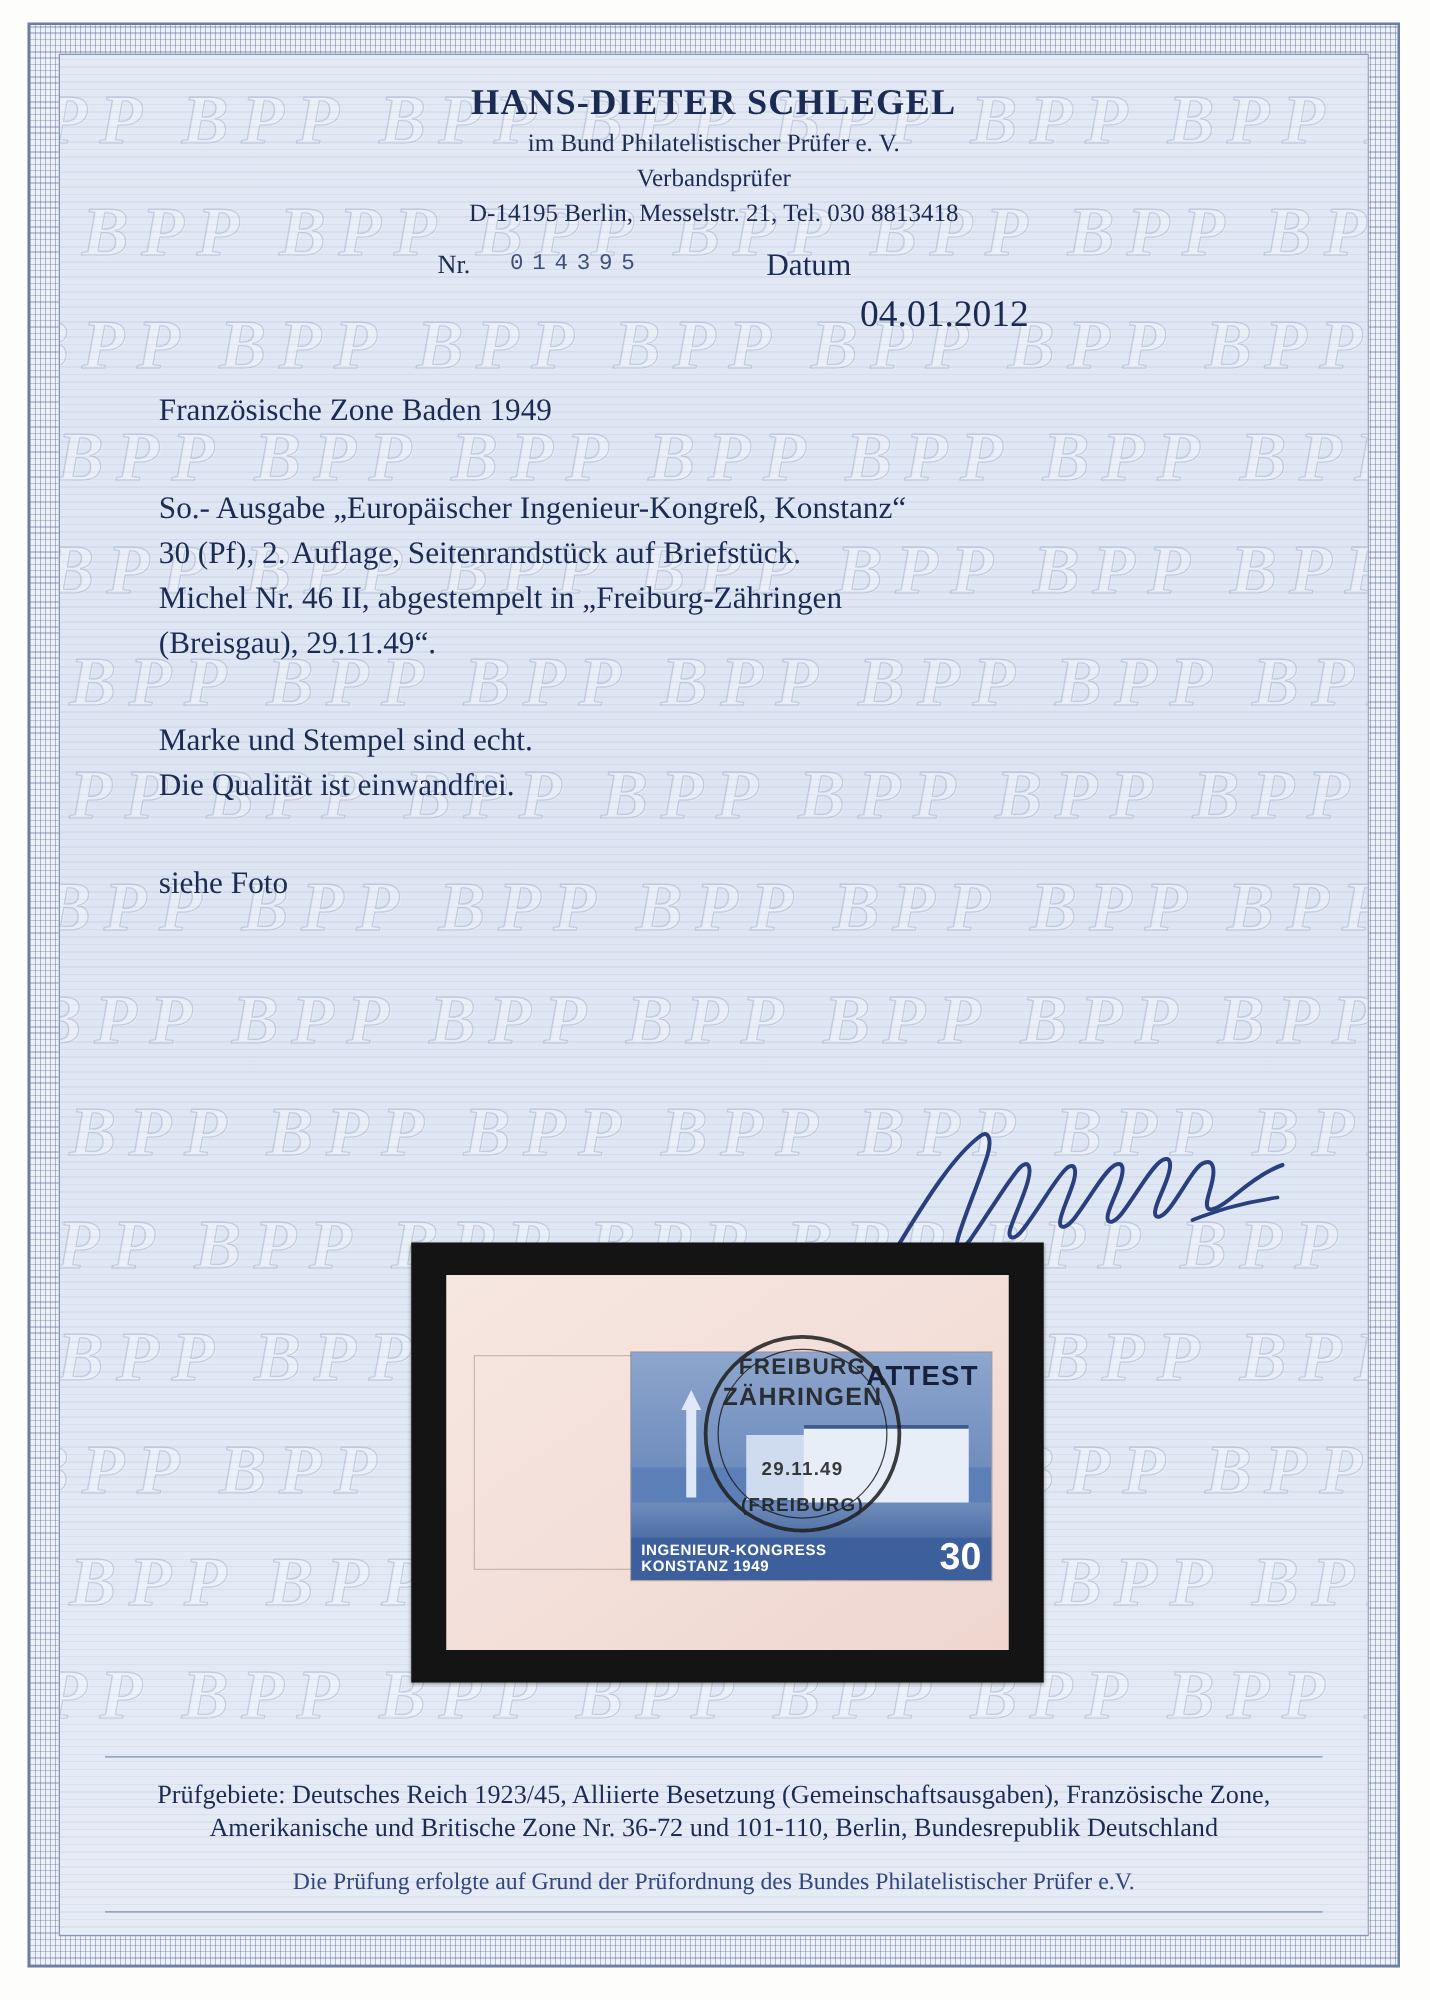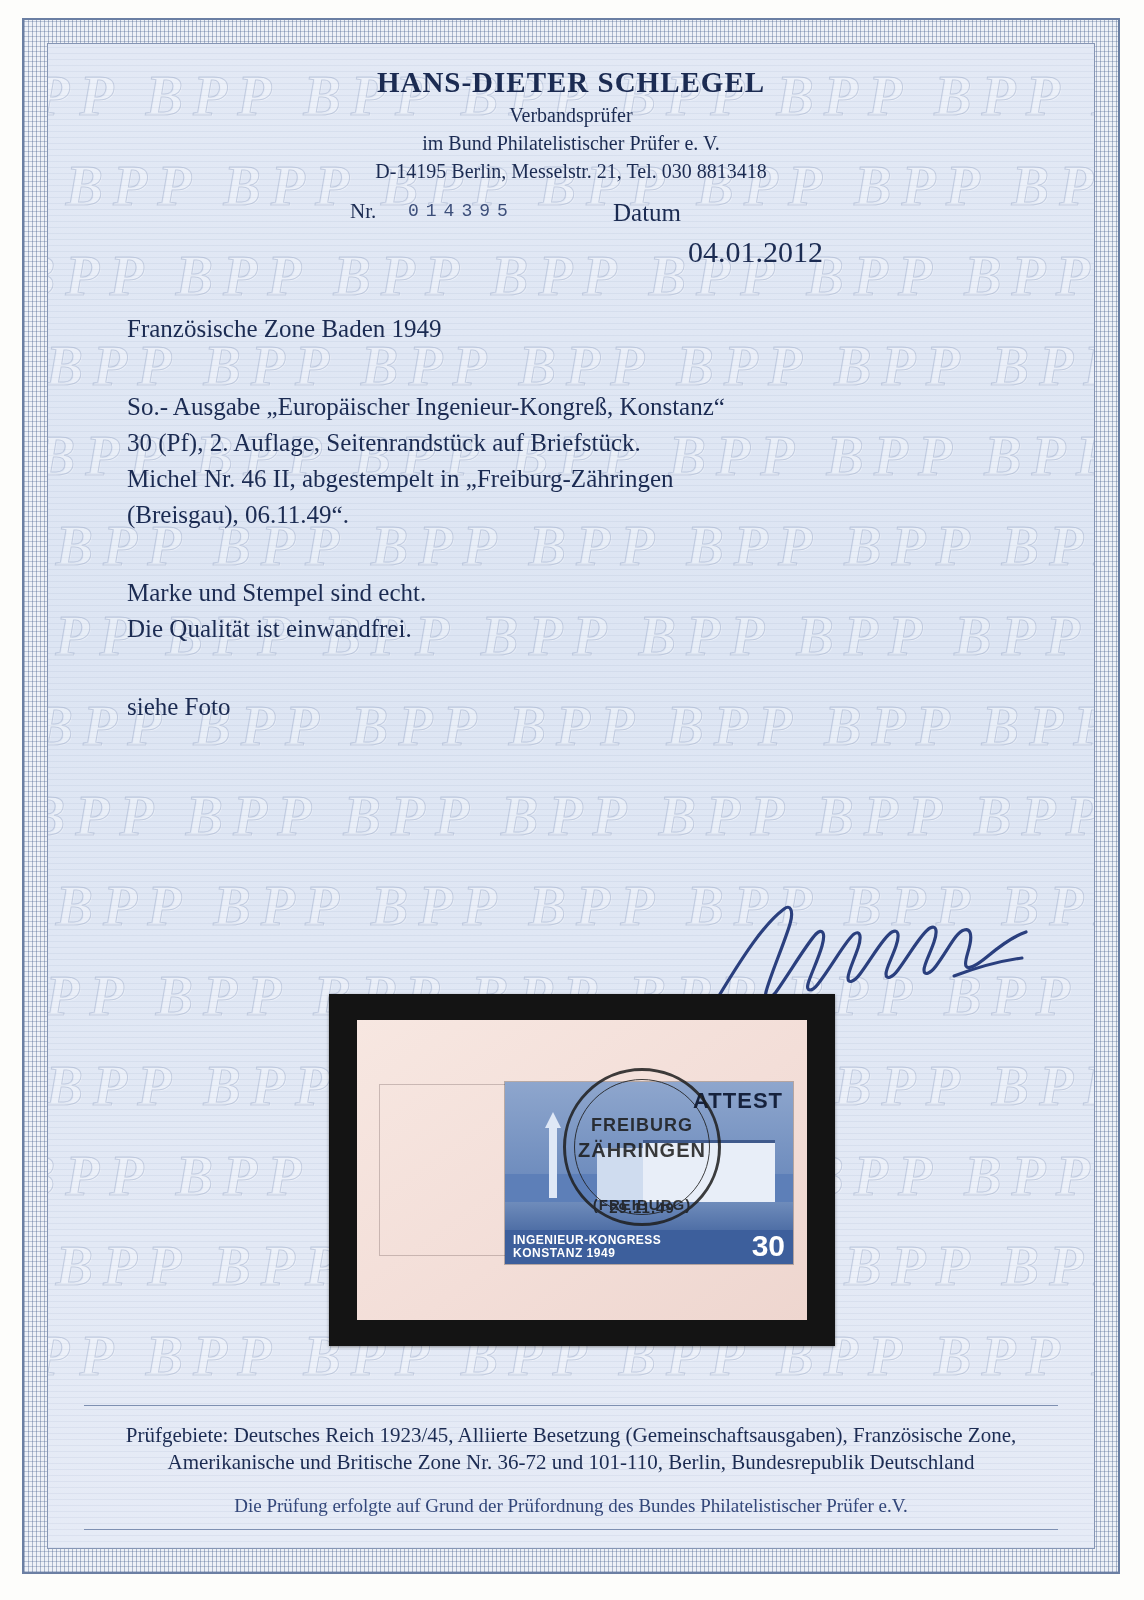--- a/index.html
+++ b/index.html
@@ -283,21 +283,20 @@
     border-radius: 50%;
   }
   .cancel-text {
     position: absolute;
     width: 100%;
     text-align: center;
     font-family: "Liberation Sans", sans-serif;
     font-weight: bold;
     color: #1a1a1a;
     letter-spacing: 1px;
-    margin-top: 32px;
   }
   .cancel-top { top: 12px; font-size: 18px; }
   .cancel-mid { top: 36px; font-size: 20px; }
   .cancel-date { top: 96px; font-size: 15px; }
   .cancel-bot { bottom: 10px; font-size: 15px; }
 
   
   #footer {
     position: absolute;
     left: 0; right: 0;
@@ -355,38 +354,38 @@
       <div class="wm-row" style="top:1190px; left:-150px">BPP BPP BPP BPP BPP BPP BPP BPP BPP BPP</div>
       <div class="wm-row" style="top:1280px; left:-60px">BPP BPP BPP BPP BPP BPP BPP BPP BPP BPP</div>
     </div>
 
     <div id="wave"></div>
 
     <div id="content">
 
 
       <div class="expert-name">HANS-DIETER SCHLEGEL</div>
+      <div class="expert-line">im Bund Philatelistischer Prüfer e. V.</div>
       <div class="expert-line">Verbandsprüfer</div>
-      <div class="expert-line">im Bund Philatelistischer Prüfer e. V.</div>
       <div class="expert-line">D-14195 Berlin, Messelstr. 21, Tel. 030 8813418</div>
 
       <div class="nr-row">
         <span class="nr-label">Nr.</span>
         <span class="nr-value">014395</span>
         <span class="datum-label">Datum</span>
         <span class="datum-value">04.01.2012</span>
       </div>
 
       <div class="body-block">
         <p>Französische Zone Baden 1949</p>
         <div class="para-gap-lg"></div>
         <p>So.- Ausgabe „Europäischer Ingenieur-Kongreß, Konstanz“</p>
         <p>30 (Pf), 2. Auflage, Seitenrandstück auf Briefstück.</p>
         <p>Michel Nr. 46 II, abgestempelt in „Freiburg-Zähringen</p>
-        <p>(Breisgau), 06.11.49“.</p>
+        <p>(Breisgau), 29.11.49“.</p>
         <div class="para-gap-lg"></div>
         <p>Marke und Stempel sind echt.</p>
         <p>Die Qualität ist einwandfrei.</p>
         <div class="para-gap-lg"></div>
         <p>siehe Foto</p>
       </div>
 
     </div>
 
     <svg id="signature" viewBox="0 0 330 140">

